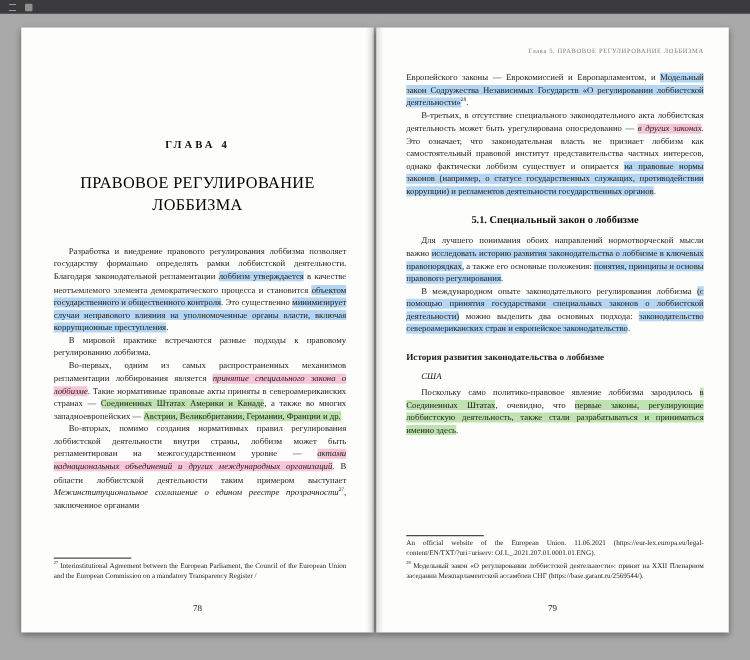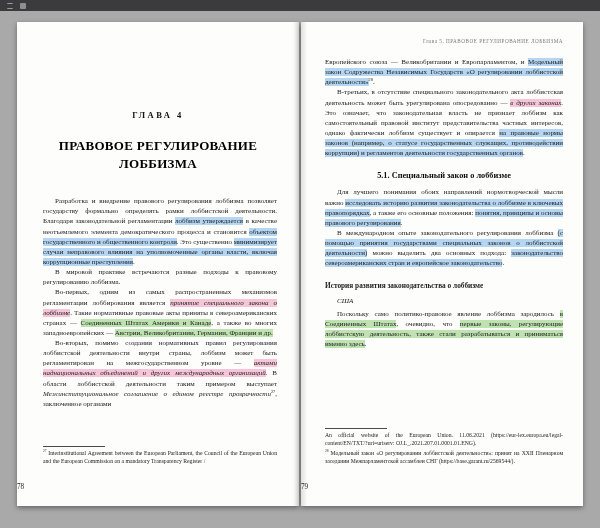--- a/index.html
+++ b/index.html
@@ -23,40 +23,40 @@
   }
   .page-left { margin-right:2px; }
   .page-left::after { content:""; position:absolute; right:0; top:0; bottom:0; width:6px;
     background:linear-gradient(to left, rgba(0,0,0,.14), rgba(0,0,0,0)); }
   .page-right::before { content:""; position:absolute; left:0; top:0; bottom:0; width:6px;
     background:linear-gradient(to right, rgba(0,0,0,.12), rgba(0,0,0,0)); }
 
   
   .chapter-head { margin-top:88px; text-align:center; }
   .chapter-label { font-size:8.5px; font-weight:bold; letter-spacing:2.5px; color:#111; }
-  .chapter-title { margin-top:17px; font-size:13px; font-weight:bold; line-height:1.35; color:#000; letter-spacing:.3px; }
+  .chapter-title { margin-top:17px; font-size:13px; font-weight:normal; line-height:1.35; color:#000; letter-spacing:.3px; }
 
   .body-left { margin:24px 22px 0 26px; }
   .body-right { margin:13px 20px 0 24px; }
   .para { font-size:7px; line-height:1.45; text-align:justify; margin:0; color:#1b1b1b; }
   .indent { text-indent:12px; }
 
   .running-header { margin:16px 20px 0 24px; text-align:right; font-size:5.2px; letter-spacing:.5px; color:#7c7c7c; }
 
   .section-heading { font-size:8.3px; font-weight:bold; margin:13px 0 7px; color:#0d0d0d;text-align:center; }
   .subsection-heading { font-size:7.3px; font-weight:bold; margin:12px 0 7px; color:#222; }
   .country-heading { font-size:7px; font-style:italic; margin:5px 0 4px; text-indent:12px; color:#111; }
 
   .footnote-block { position:absolute; left:26px; right:22px; bottom:38px; }
   .page-right .footnote-block { left:24px; right:20px; }
   .fn-rule { width:62px; border-top:1px solid #4a4a4a; margin-bottom:3px; }
   .fn { font-size:5.7px; line-height:1.4; text-align:justify; margin:0 0 2px 0; color:#222; }
   sup { font-size:.62em; vertical-align:super; line-height:0; }
 
-  .pageno { position:absolute; bottom:15px; left:0; right:0; font-size:7.2px; color:#222; }
+  .pageno { position:absolute; bottom:15px; left:0; right:0; text-align:center; font-size:7.2px; color:#222; }
 
   
   .hl-b { background:var(--hl-b, #b5d6f2); }
   .hl-g { background:var(--hl-g, #bfe3b0); }
   .hl-p { background:var(--hl-p, #f6c6d8); }
   .it { font-style:italic;font-family:Liberation Serif, serif; }
 </style>
 </head>
 <body>
 
@@ -84,21 +84,21 @@
     <div class="footnote-block">
       <div class="fn-rule"></div>
       <p class="fn"><sup>27</sup><span> Interinstitutional Agreement between the European Parliament, the Council of the European Union and the European Commission on a mandatory Transparency Register /</span></p>
     </div>
     <div class="pageno">78</div>
   </div>
 
   <div class="page page-right">
     <div class="running-header">Глава 5. ПРАВОВОЕ РЕГУЛИРОВАНИЕ ЛОББИЗМА</div>
     <div class="body-right">
-      <p class="para"><span>Европейского союза — Великобритании и Европарламентом, и </span><span class="hl-b">Модельный закон Содружества Независимых Государств «О регулировании лоббистской деятельности»</span><sup>28</sup><span>.</span></p>
+      <p class="para"><span>Европейского законы — Еврокомиссией и Европарламентом, и </span><span class="hl-b">Модельный закон Содружества Независимых Государств «О регулировании лоббистской деятельности»</span><sup>28</sup><span>.</span></p>
       <p class="para indent"><span>В-третьих, в отсутствие специального законодательного акта лоббистская деятельность может быть урегулирована опосредованно — </span><span class="it hl-p">в других законах</span><span>. Это означает, что законодательная власть не признает лоббизм как самостоятельный правовой институт представительства частных интересов, однако фактически лоббизм существует и опирается </span><span class="hl-b">на правовые нормы законов (например, о статусе государственных служащих, противодействии коррупции) и регламентов деятельности государственных органов</span><span>.</span></p>
       <div class="section-heading">5.1. Специальный закон о лоббизме</div>
       <p class="para indent"><span>Для лучшего понимания обоих направлений нормотворческой мысли важно </span><span class="hl-b">исследовать историю развития законодательства о лоббизме в ключевых правопорядках</span><span>, а также его основные положения: </span><span class="hl-b">понятия, принципы и основы правового регулирования</span><span>.</span></p>
       <p class="para indent"><span>В международном опыте законодательного регулирования лоббизма </span><span class="hl-b">(с помощью принятия государствами специальных законов о лоббистской деятельности)</span><span> можно выделить два основных подхода: </span><span class="hl-b">законодательство североамериканских стран и европейское законодательство</span><span>.</span></p>
       <div class="subsection-heading">История развития законодательства о лоббизме</div>
       <div class="country-heading">США</div>
       <p class="para indent"><span>Поскольку само политико-правовое явление лоббизма зародилось </span><span class="hl-g">в Соединенных Штатах</span><span>, очевидно, что </span><span class="hl-g">первые законы, регулирующие лоббистскую деятельность, также стали разрабатываться и приниматься именно здесь</span><span>.</span></p>
     </div>
     <div class="footnote-block">
       <div class="fn-rule"></div>

